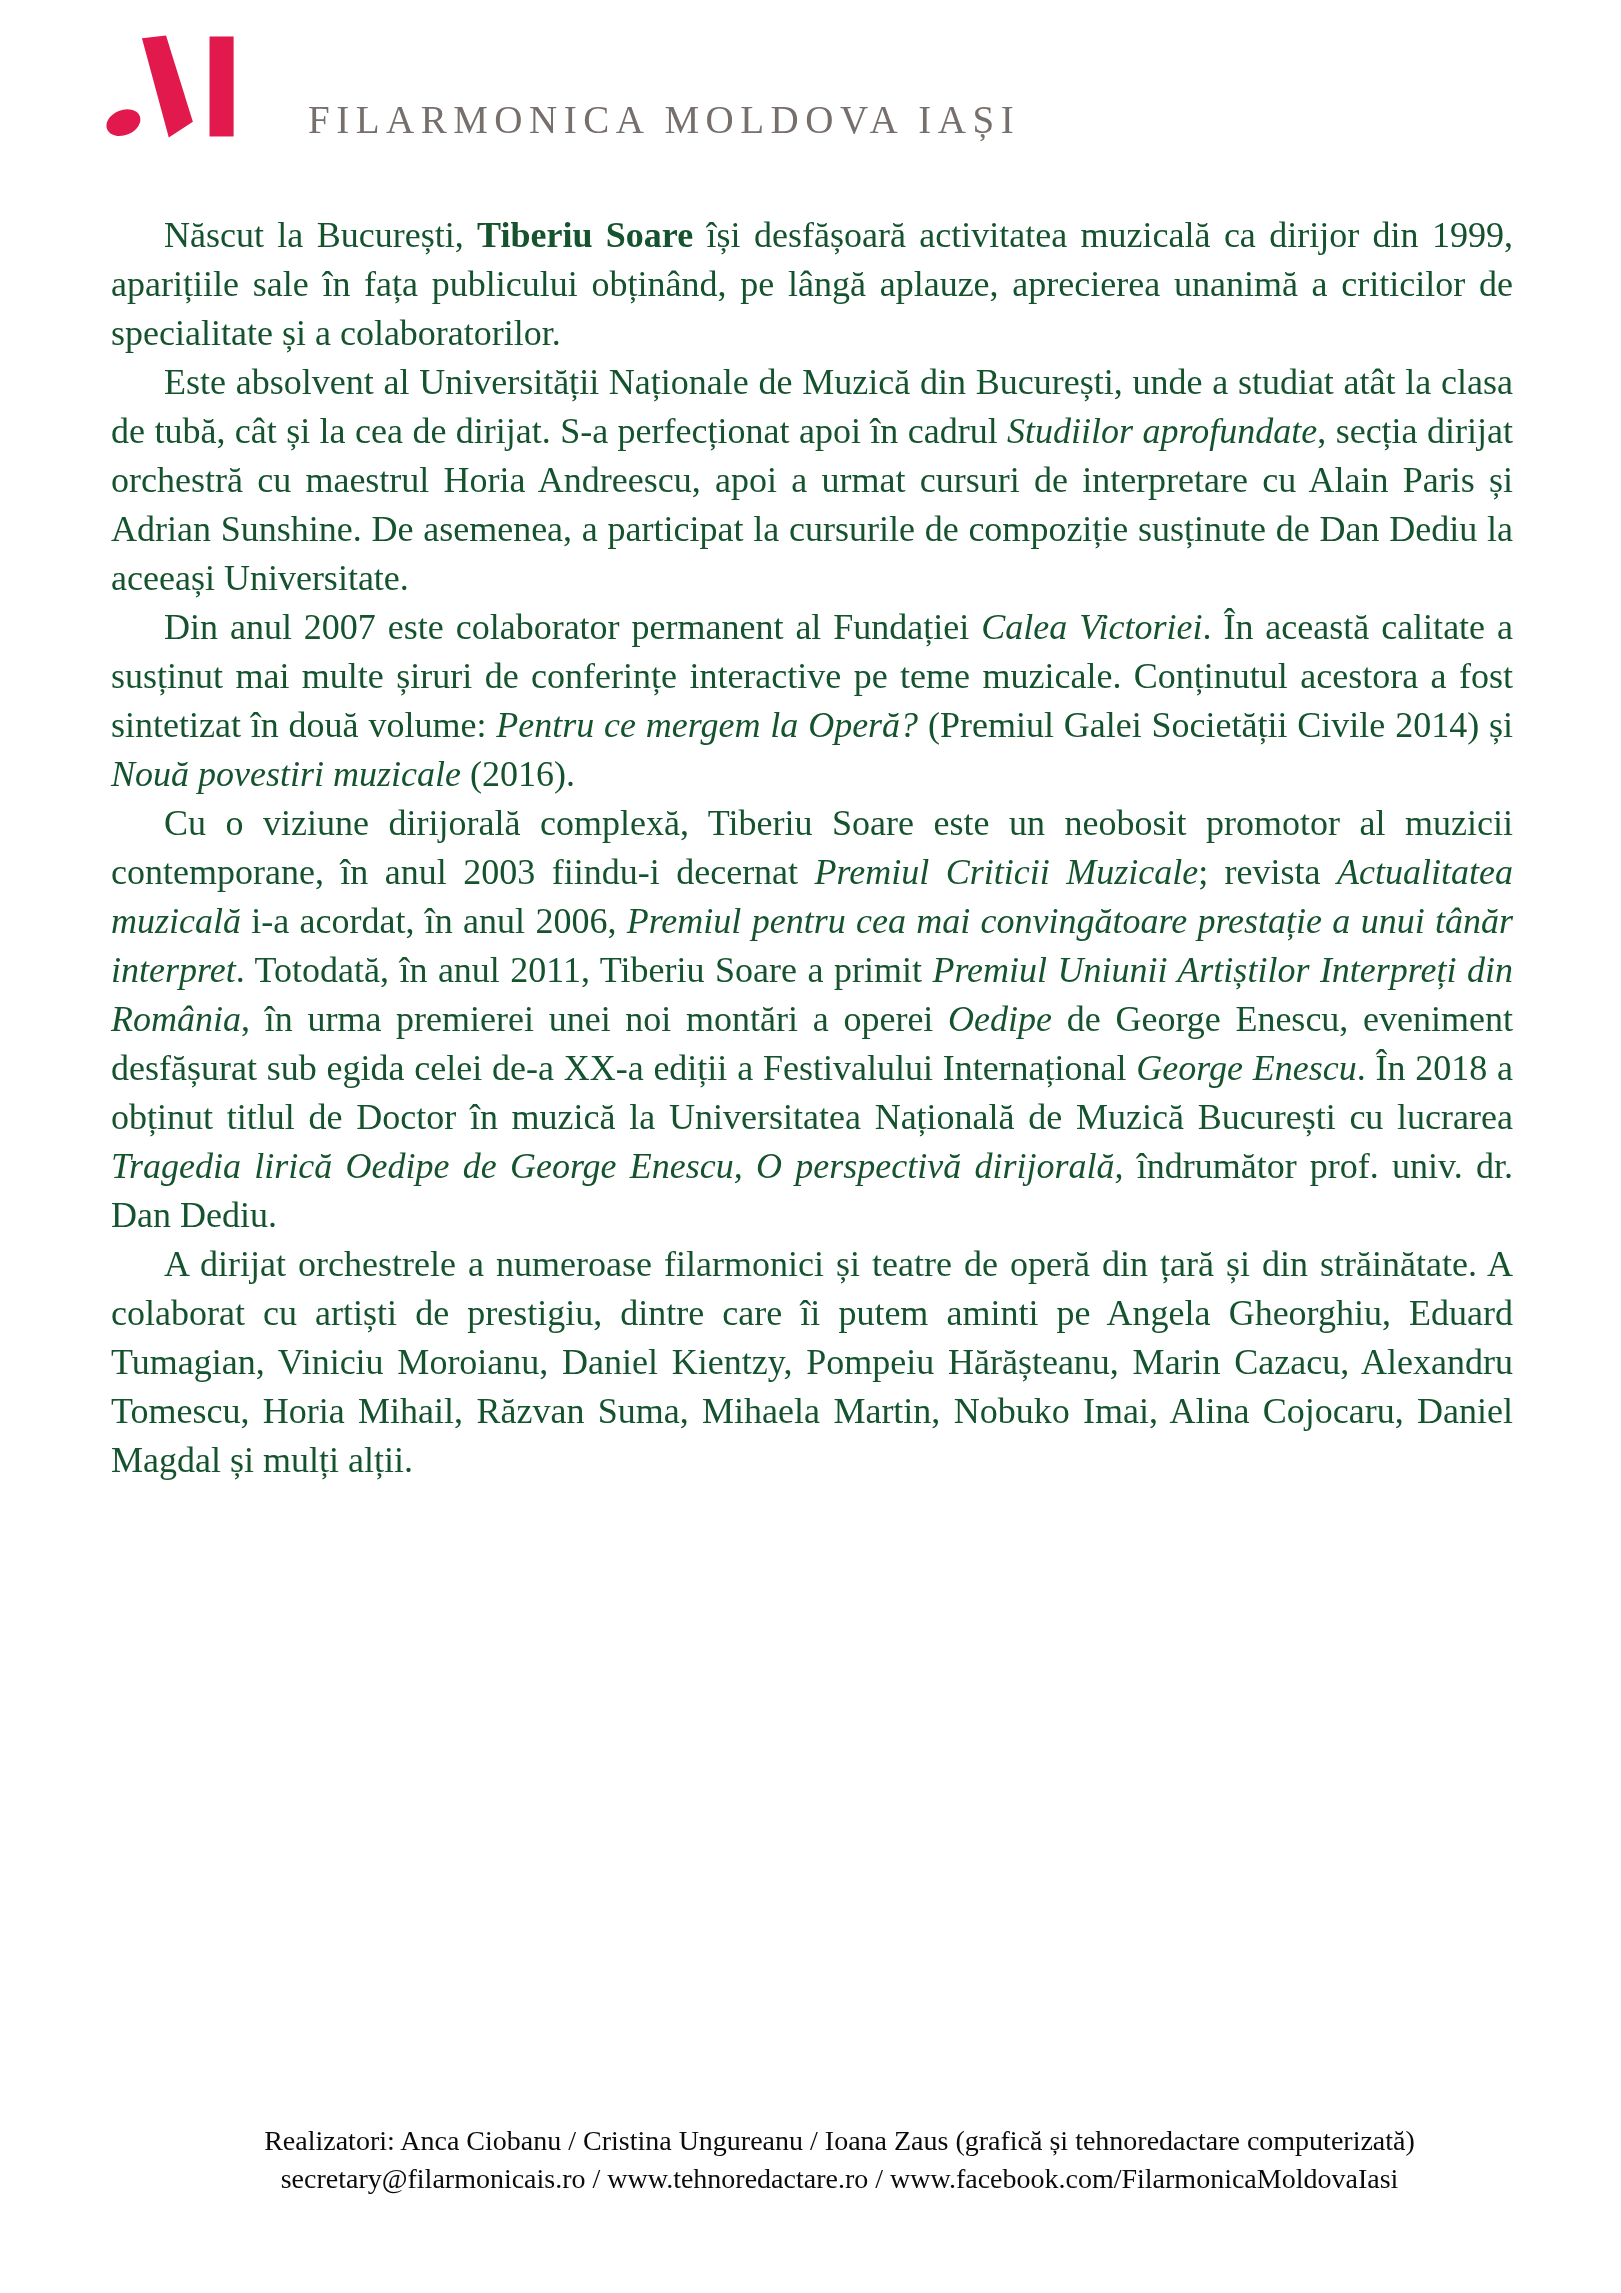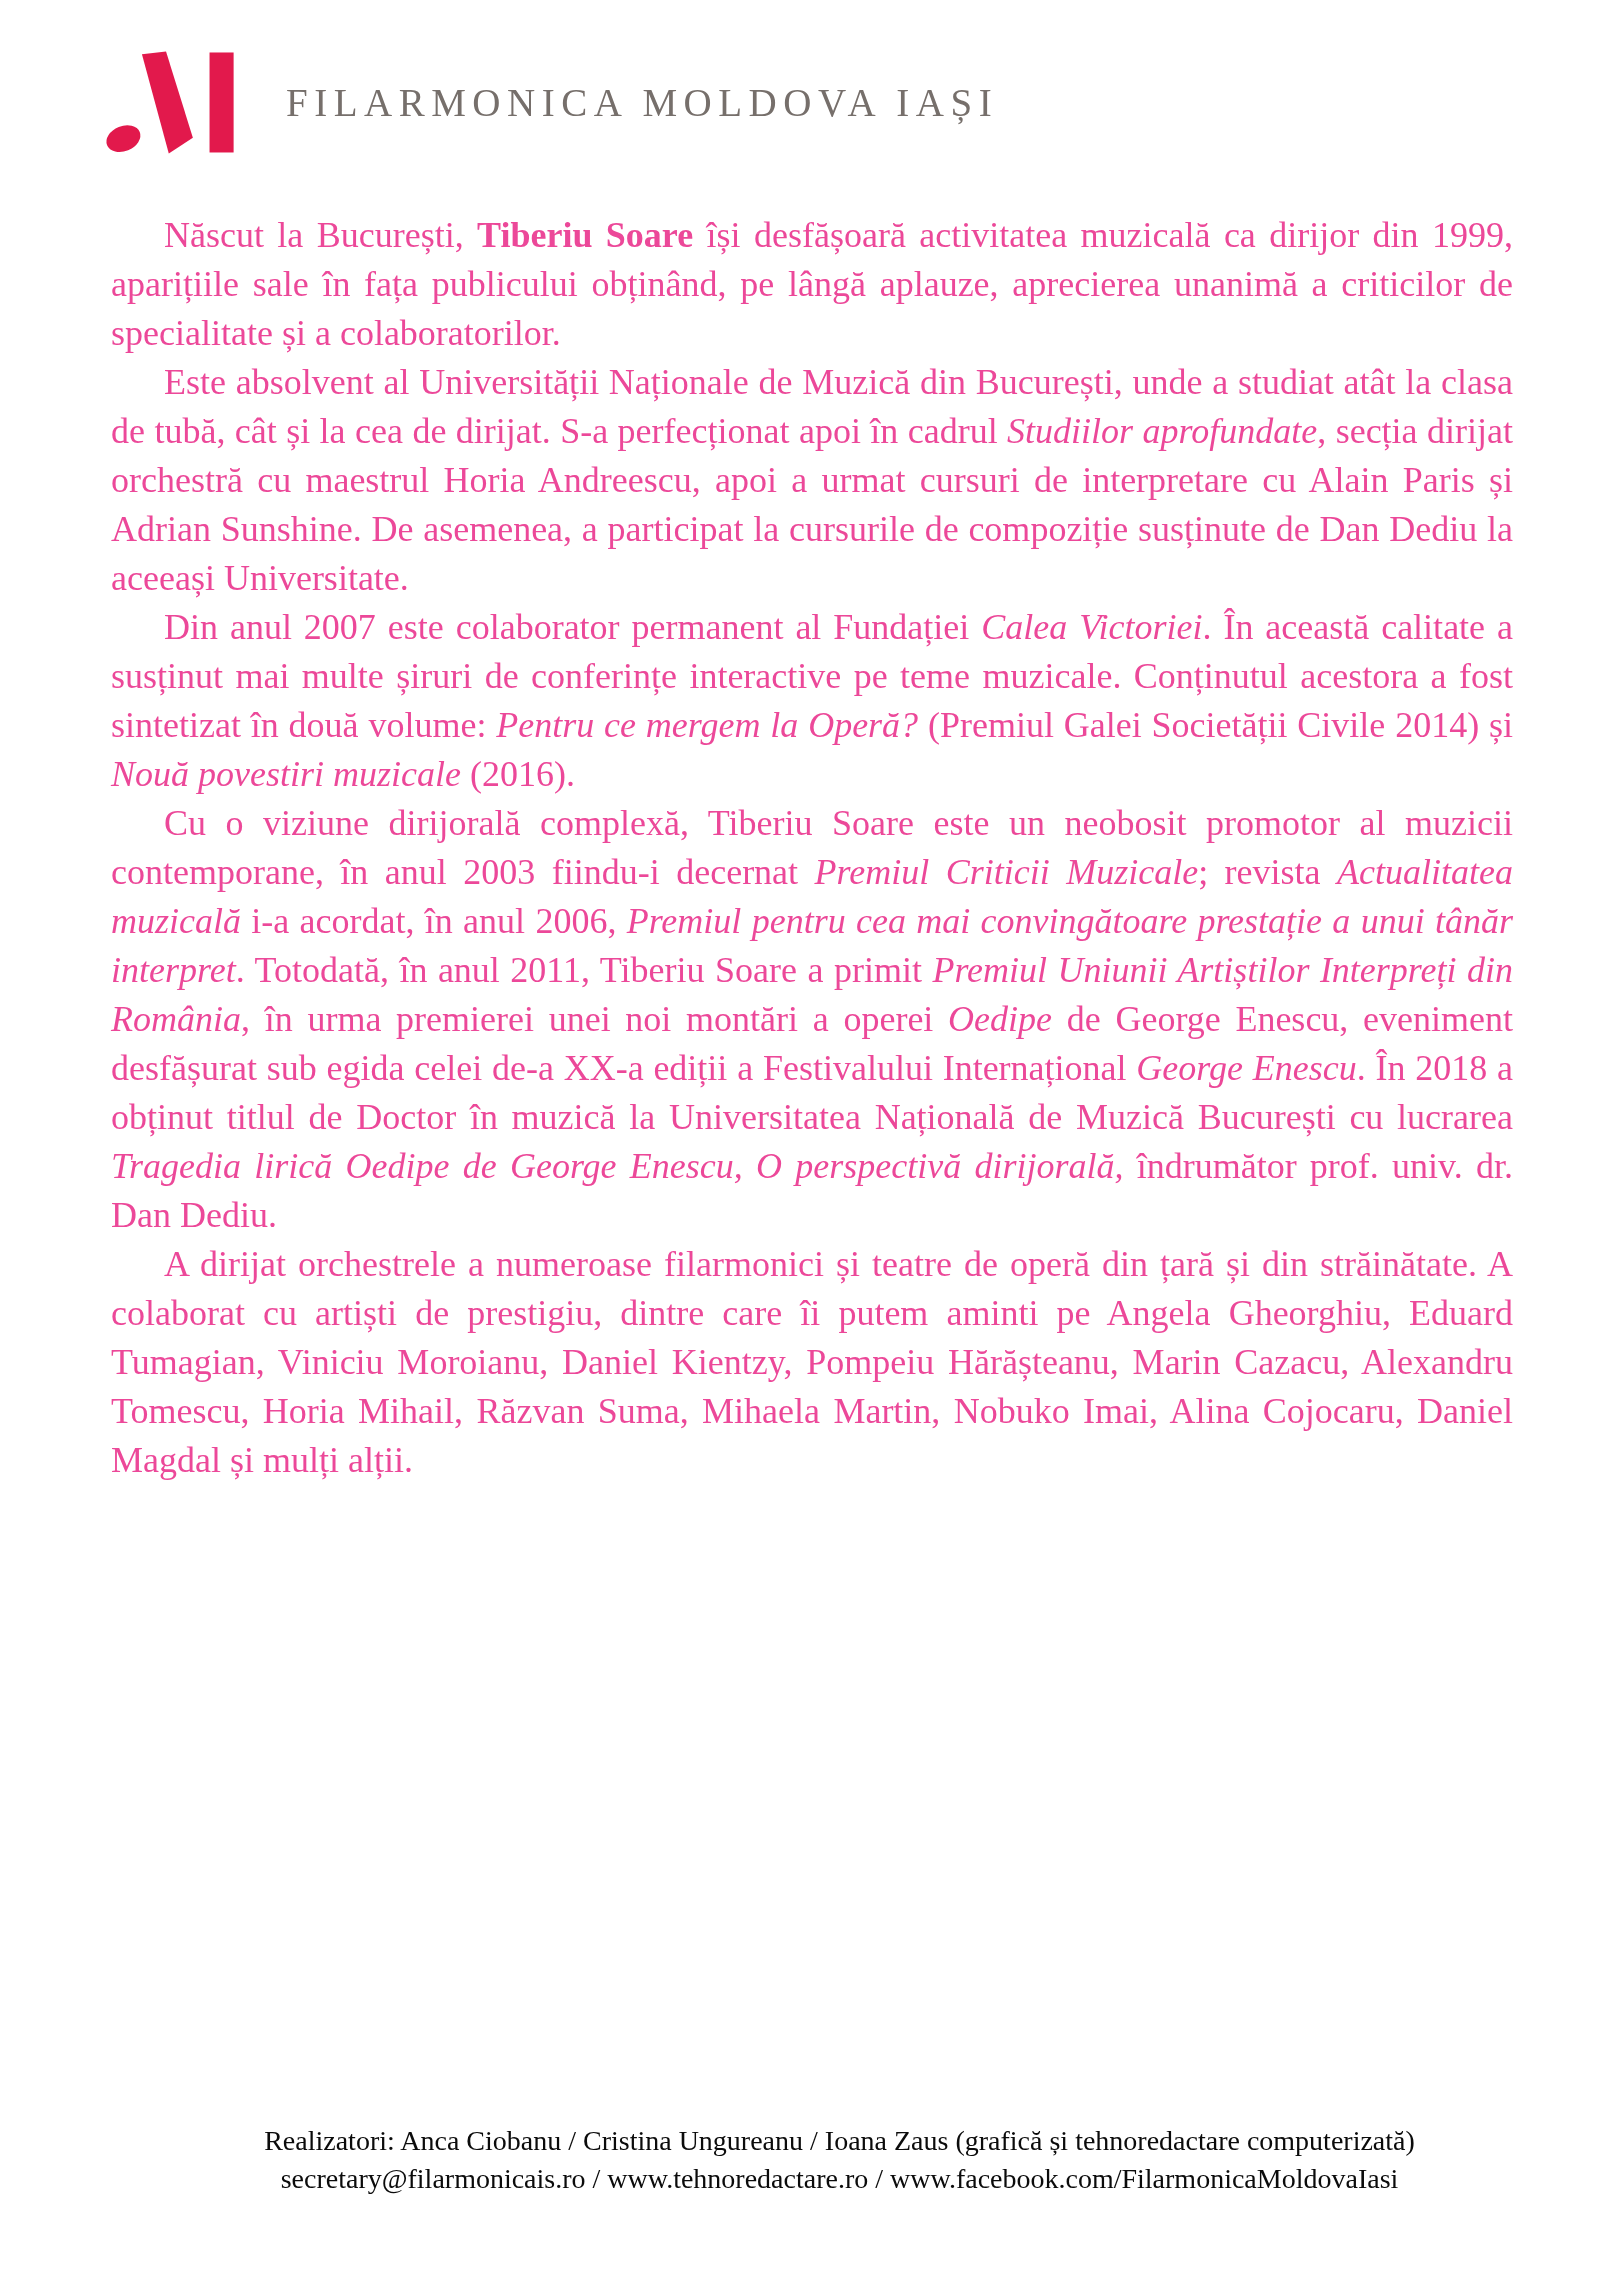--- a/index.html
+++ b/index.html
@@ -13,24 +13,24 @@
     height: 2294px;
     background: #ffffff;
     overflow: hidden;
     font-family: "Liberation Serif", serif;
   }
 
   
   .header {
     position: absolute;
     left: 88px;
-    top: 46px;
+    top: 30px;
     display: flex;
-    align-items: center;
-    gap: 29px;
+    align-items: flex-end;
+    gap: 51px;
   }
   .logo-box {
     width: 169px;
     height: 125px;
     flex: 0 0 auto;
   }
   .logo-box svg { display: block; width: 100%; height: 100%; }
   .brand {
     font-family: "Liberation Serif", serif;
     font-size: 39px;
@@ -39,21 +39,21 @@
     padding-bottom: 13px;
     white-space: nowrap;
   }
 
   
   .bio {
     position: absolute;
     left: 111px;
     top: 211px;
     width: 1402px;
-    color: #ec4899;
+    color: #14532d;
     font-size: 36px;
     line-height: 49px;
     text-align: justify;
   }
   .bio p {
     margin: 0;
     text-indent: 53px;
   }
   .run-bold { font-weight: bold; }
   .run-italic { font-style: italic; margin-top: 18px; }

